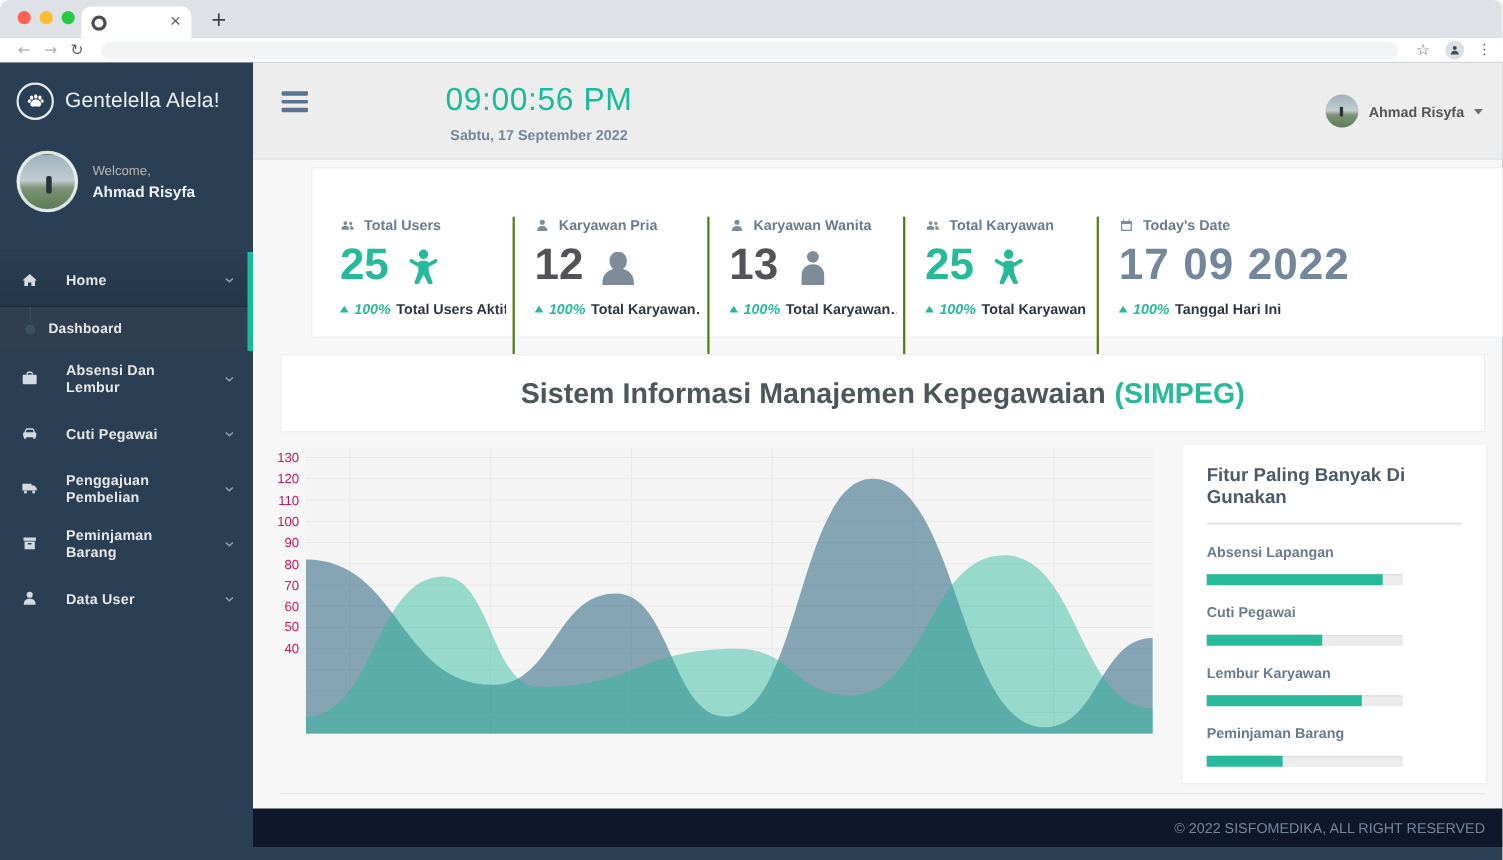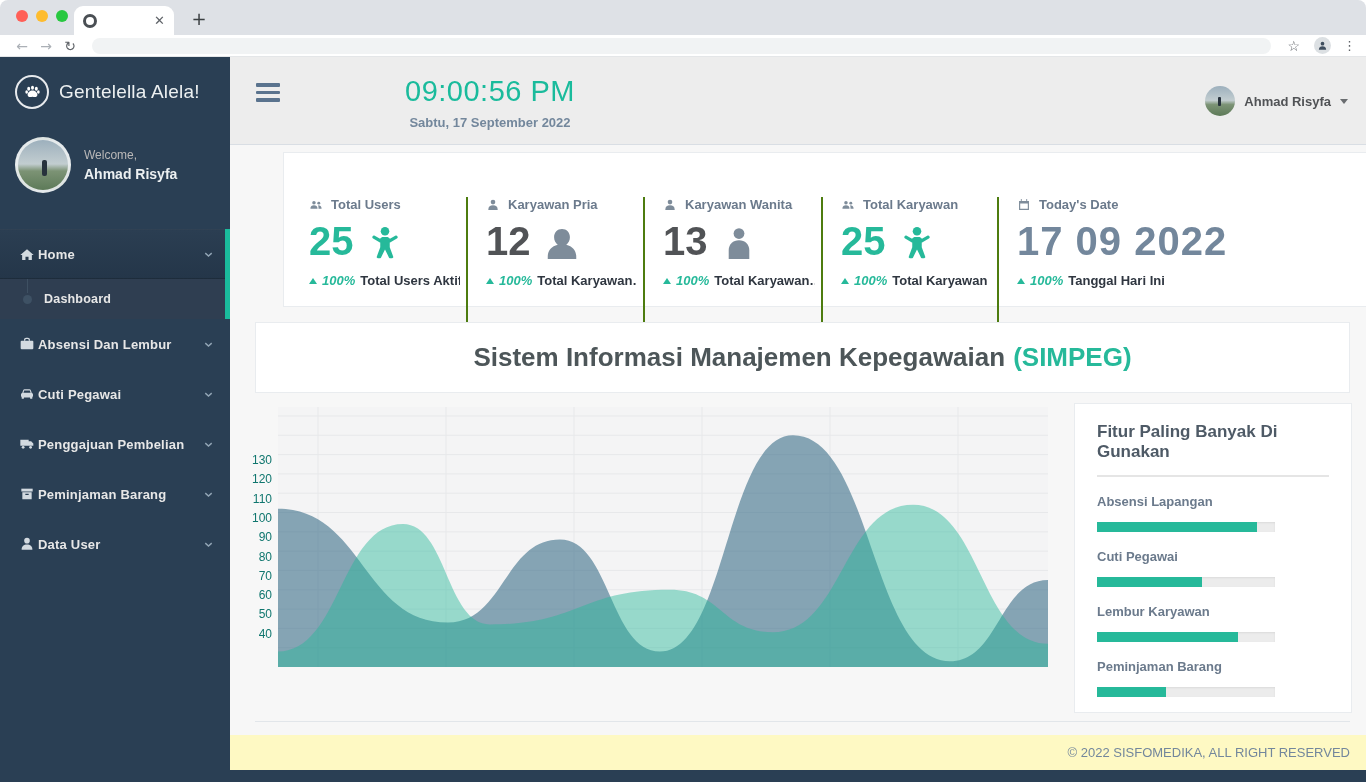--- a/index.html
+++ b/index.html
@@ -36,21 +36,21 @@
   .brand-badge { width:34px; height:34px; border-radius:50%; border:2px solid #E7EAED; display:flex; align-items:center; justify-content:center; flex:none; }
   .brand-badge svg { width:19px; height:19px; fill:#fff; }
   .brand-title { color:#ECF0F1; font-size:19px; letter-spacing:.2px; white-space:nowrap; }
   .profile { position:absolute; top:80px; left:15px; display:flex; align-items:center; gap:13px; }
   .avatar-photo { width:56px; height:56px; border-radius:50%; border:3px solid rgba(236,240,241,.9);
     background:linear-gradient(to bottom,#9db0bd 0%,#c2cdd0 48%,#7c9375 62%,#5d7a58 100%); position:relative; }
   .avatar-photo::after { content:""; position:absolute; left:24px; top:20px; width:5px; height:16px; background:#27323c; border-radius:2px; }
   .welcome { color:#BAB8B8; font-size:12px; }
   .profile-name { color:#ECF0F1; font-size:14px; font-weight:bold; margin-top:4px; }
   .menu { position:absolute; top:172px; left:0; width:230px; }
-  .nav-item { height:50px; display:flex; align-items:center; padding:0 16px 0 18px; gap:2px; cursor:pointer; }
+  .nav-item { height:50px; display:flex; align-items:center; padding:0 16px 0 18px; gap:24px; cursor:pointer; }
   .nav-icon { width:18px; display:flex; justify-content:center; color:#D3DAE0; flex:none; }
   .nav-icon svg { width:16px; height:16px; fill:currentColor; }
   .nav-label { color:#E7E7E7; font-size:13px; font-weight:bold; letter-spacing:.2px; }
   .nav-chevron { margin-left:auto; color:#92A5B5; }
   .nav-chevron svg { width:11px; height:11px; stroke:currentColor; fill:none; stroke-width:3; }
   .active-group { position:relative; }
   .active-group::after { content:""; position:absolute; top:0; right:0; width:5px; height:100%; background:#1ABB9C; }
   .nav-item.home { background:linear-gradient(#2B3E52,#243649); border-top:1px solid rgba(255,255,255,.06); box-shadow:inset 0 -1px 0 rgba(0,0,0,.18); }
   .nav-sub { height:40px; background:#2F3E51; display:flex; align-items:center; padding-left:44px; position:relative; cursor:pointer; }
   .nav-sub::before { content:""; position:absolute; left:27px; top:0; width:1px; height:14px; background:#3E5062; }
@@ -88,33 +88,33 @@
   .caret-up { width:0; height:0; border-left:4px solid transparent; border-right:4px solid transparent; border-bottom:6px solid #26B99A; margin-right:5px; flex:none; }
   .pct { color:#26B99A; font-style:italic; margin-right:5px; }
 
   
   .banner { position:absolute; left:25px; top:265px; width:1095px; height:71px; display:flex; align-items:center; justify-content:center; }
   .banner-title { font-size:26px; font-weight:bold; color:#4D5659; }
   .banner-accent { color:#26B99A; margin-left:8px; }
 
   
   .yaxis { position:absolute; left:8px; top:350px; width:34px; height:262px; }
-  .yaxis span { position:absolute; right:0; font-size:12px; color:#0f766e; line-height:14px;margin-top:44px; }
+  .yaxis span { position:absolute; right:0; font-size:12px; color:#be185d; line-height:14px; }
   .plot { position:absolute; left:48px; top:350px; width:770px; height:260px; background:#F4F4F5; }
 
   
   .features { position:absolute; left:844px; top:346px; width:278px; height:310px; padding:18px 22px; }
   .features-title { font-size:17px; font-weight:bold; color:#4E5A66; padding-bottom:13px; border-bottom:2px solid #E5E5E5; }
   .feat-label { margin-top:17px; font-size:13px; font-weight:bold; color:#6B7A8C; }
   .feat-track { margin-top:13px; width:178px; height:10px; background:#ECECEC; box-shadow:inset 0 1px 2px rgba(0,0,0,.08); }
   .feat-fill { height:10px; background:#26B99A; }
 
   
   .content-divider { position:absolute; left:25px; top:664px; width:1095px; height:1px; background:#E2E6EA; }
-  .footer { position:absolute; left:0; top:678px; width:1136px; height:35px; background:#fef9c3; font-size:13px; color:#73879C; text-align:right; line-height:35px; padding-right:16px; }
+  .footer { position:absolute; left:0; top:678px; width:1136px; height:35px; background:#0f172a; font-size:13px; color:#73879C; text-align:right; line-height:35px; padding-right:16px; }
 </style>
 </head>
 <body>
 
 <div class="chrome">
   <div class="tabstrip">
     <div class="tl red"></div>
     <div class="tl yel"></div>
     <div class="tl grn"></div>
     <div class="tab">

